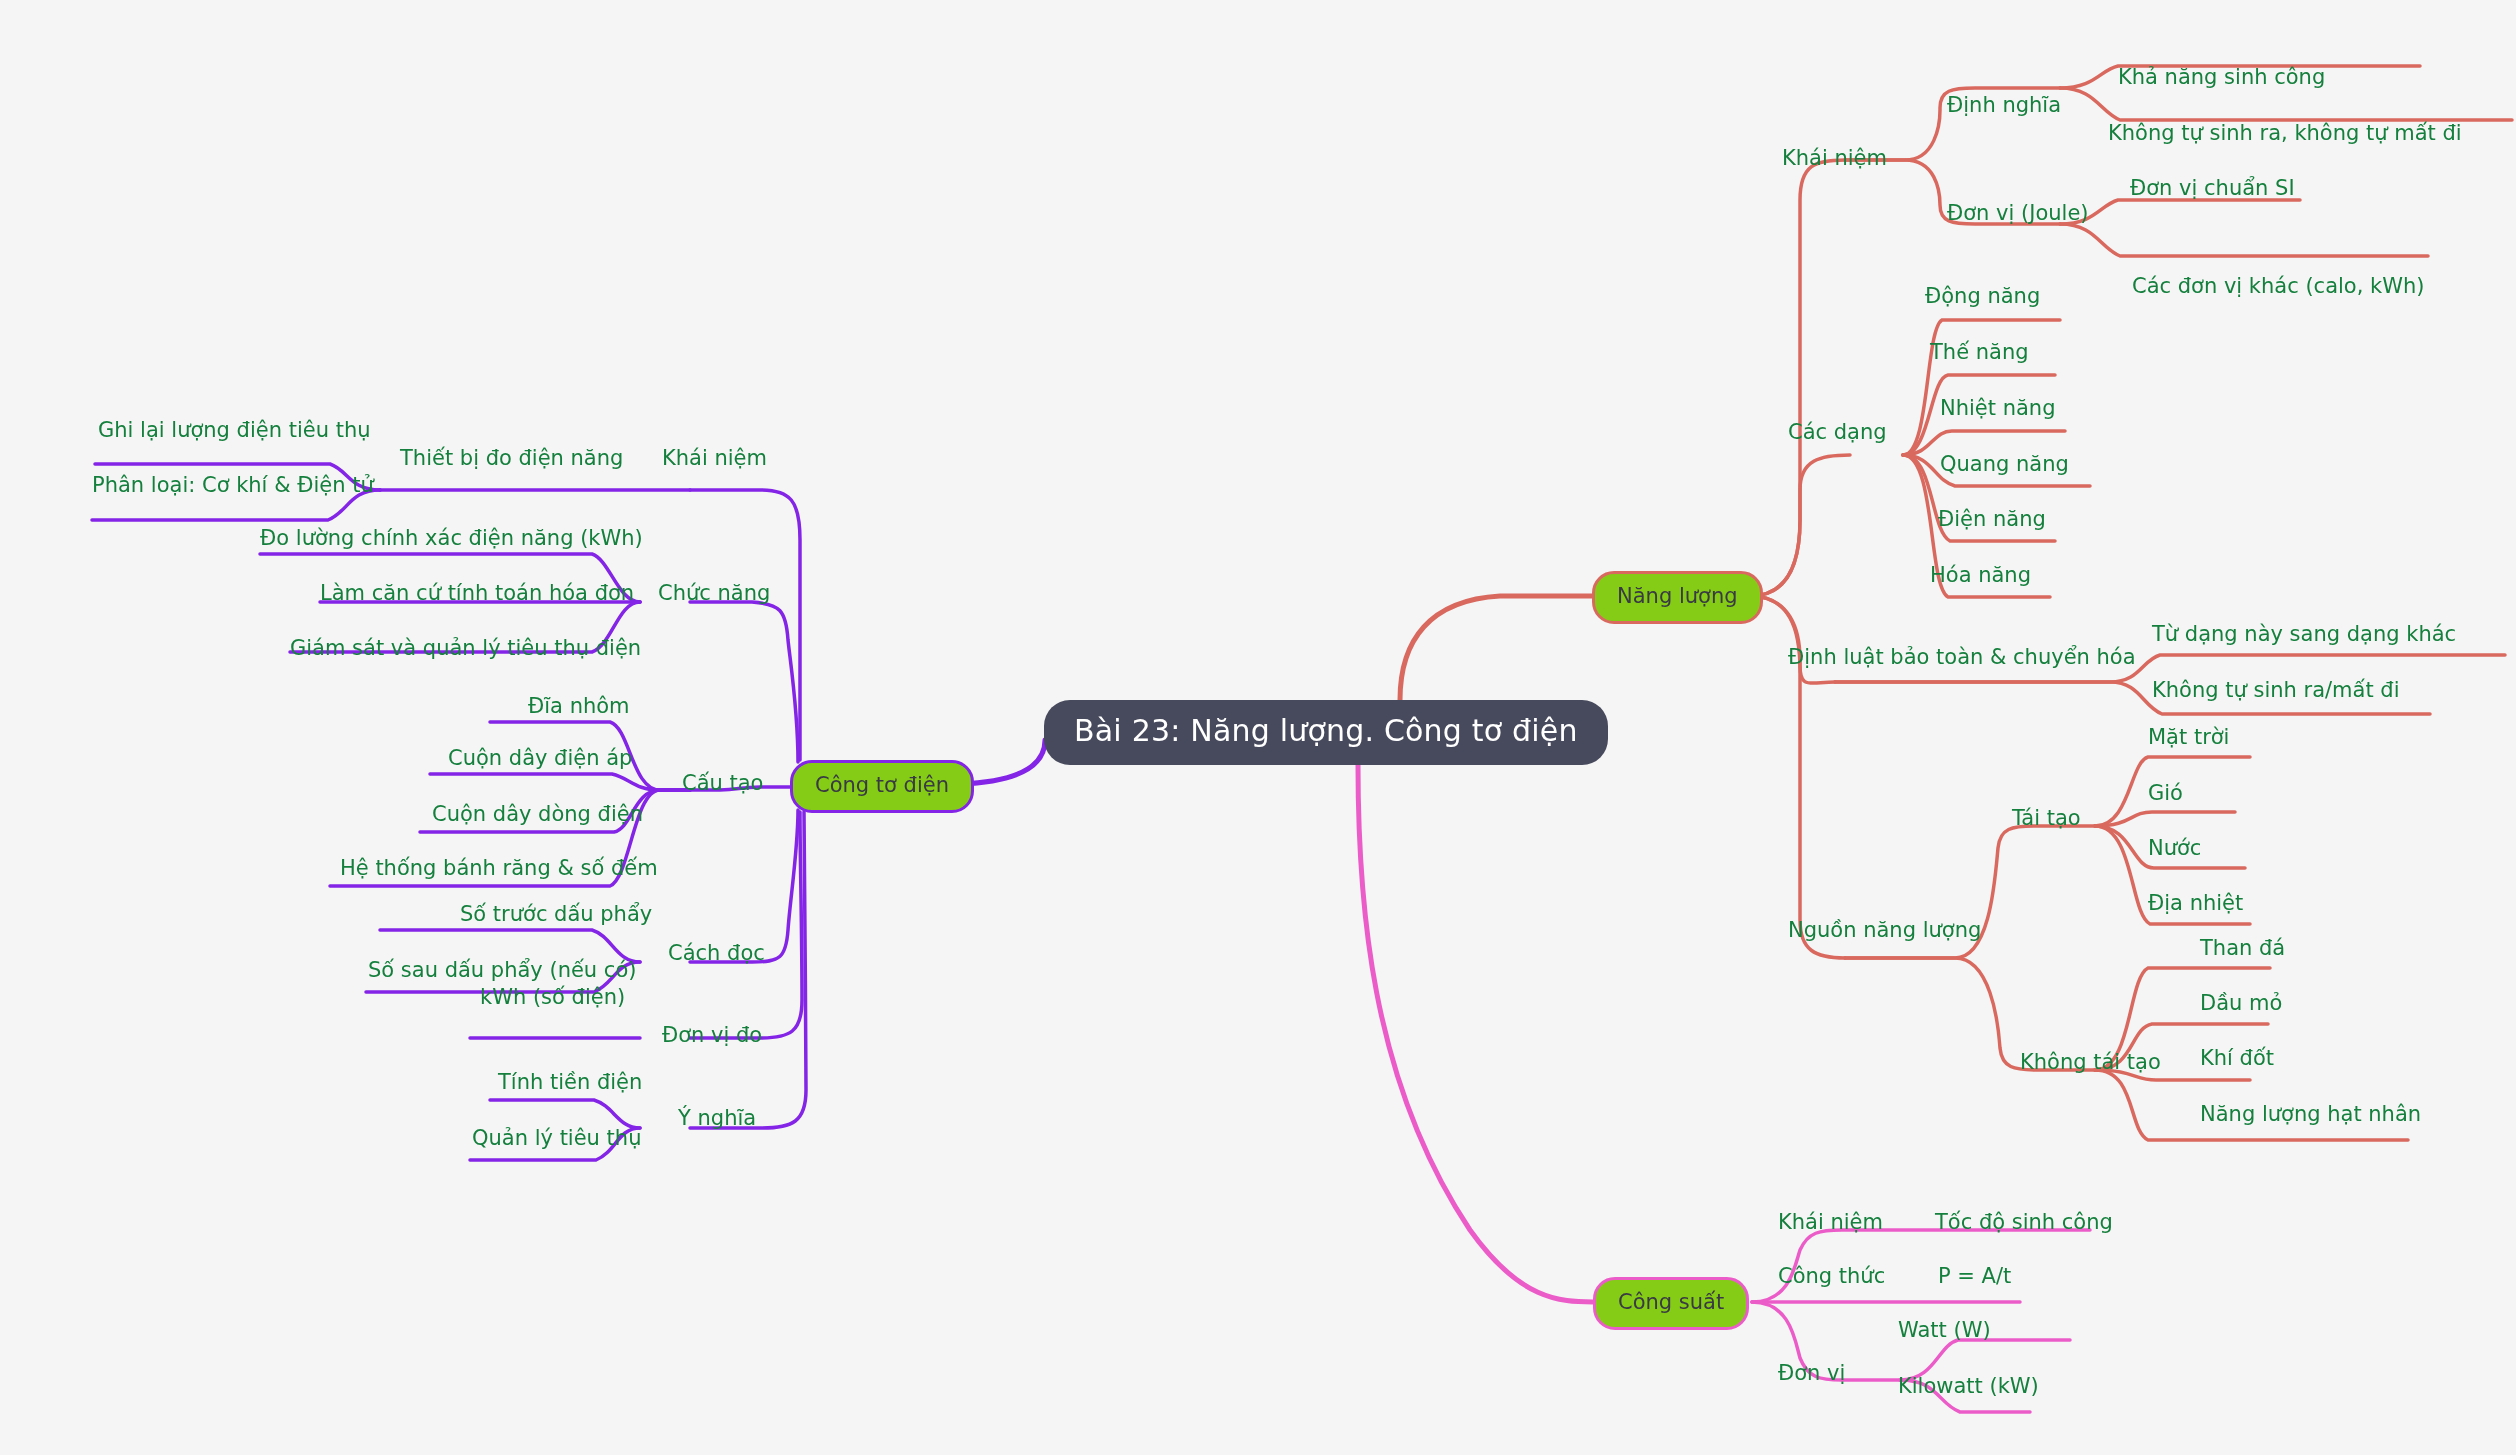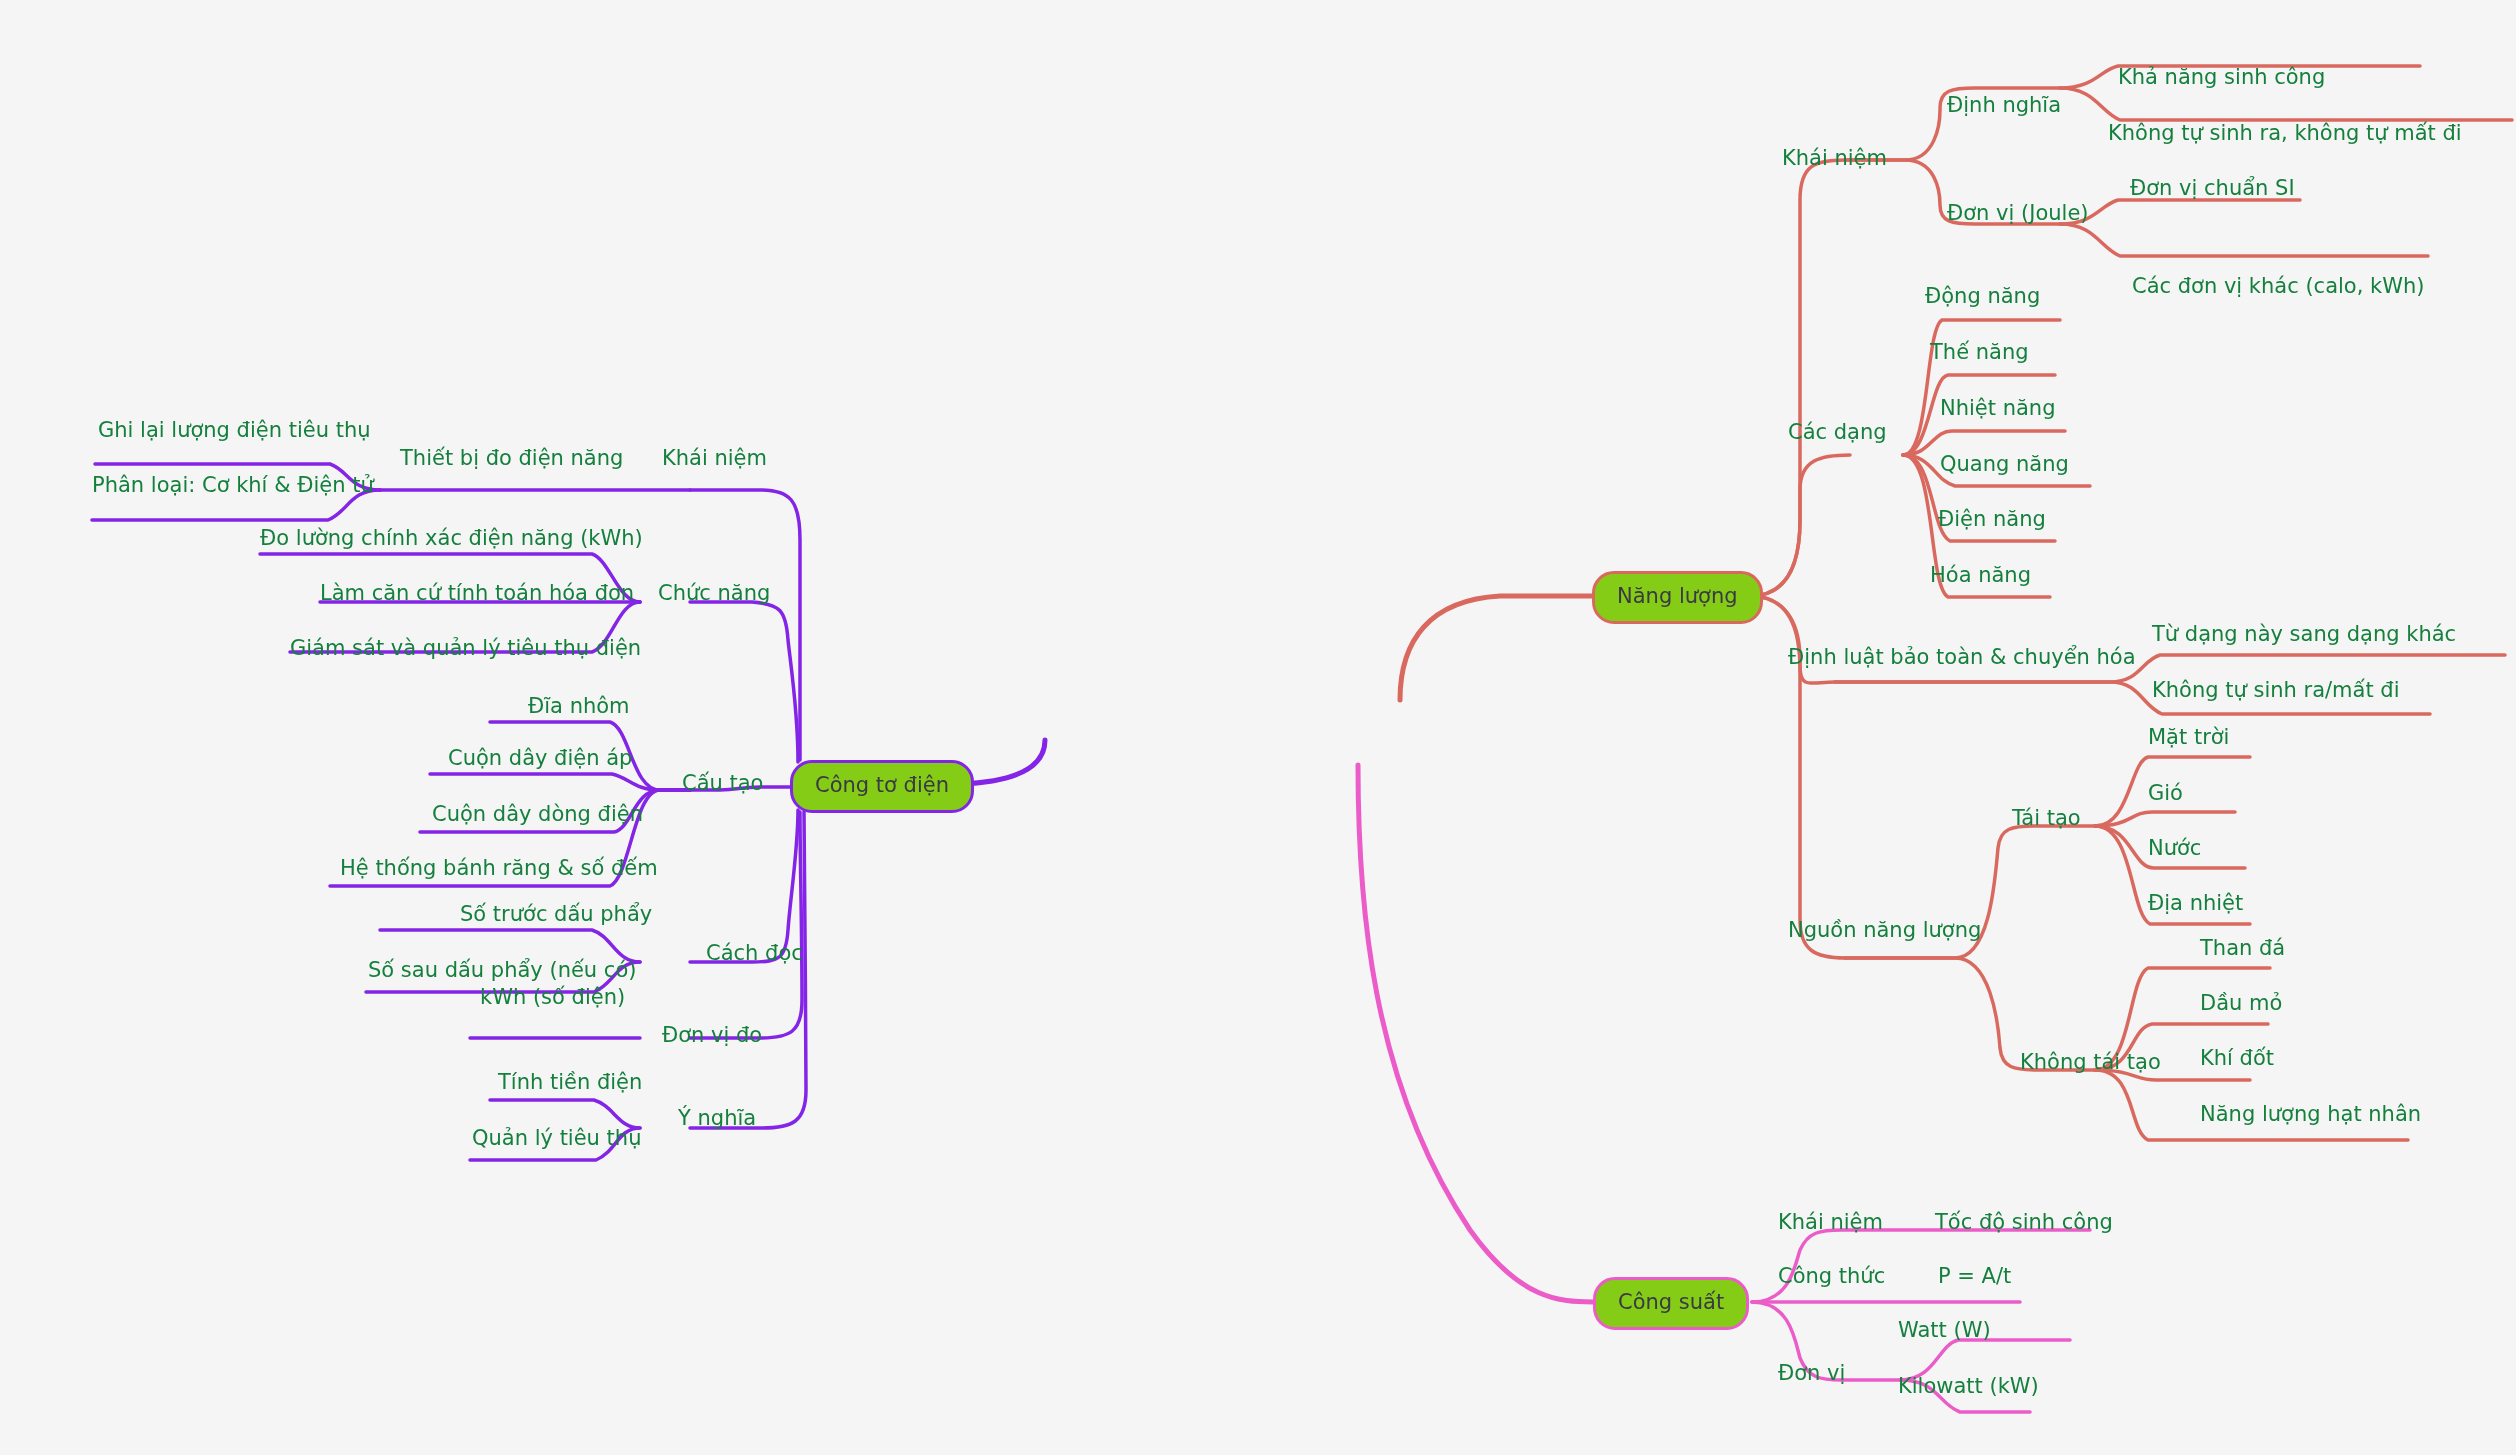--- a/index.html
+++ b/index.html
@@ -152,20 +152,21 @@
       <path stroke="#8324e6" d="M 640 962 C 616 962 612 936 592 930 L 380 930"></path>
       <path stroke="#8324e6" d="M 640 962 C 616 962 614 984 594 992 L 366 992"></path>
 
       <path stroke="#8324e6" d="M 640 1038 L 470 1038"></path>
 
       <path stroke="#8324e6" d="M 640 1128 C 618 1128 614 1106 594 1100 L 490 1100"></path>
       <path stroke="#8324e6" d="M 640 1128 C 618 1128 616 1152 596 1160 L 470 1160"></path>
     </g>
   </svg>
 
+  <div class="node root" style="left:1044px; top:700px;">Bài 23: Năng lượng. Công tơ điện</div>
 
   <div class="node pill" style="left:1592px; top:571px;">Năng lượng</div>
 
   <div class="node leaf" style="left:1782px; top:148px;">Khái niệm</div>
   <div class="node leaf" style="left:1947px; top:95px;">Định nghĩa</div>
   <div class="node leaf" style="left:2118px; top:67px;">Khả năng sinh công</div>
   <div class="node leaf" style="left:2108px; top:123px;">Không tự sinh ra, không tự mất đi</div>
   <div class="node leaf" style="left:1947px; top:203px;">Đơn vị (Joule)</div>
   <div class="node leaf" style="left:2130px; top:178px;">Đơn vị chuẩn SI</div>
   <div class="node leaf" style="left:2132px; top:234px;margin-top:42px;">Các đơn vị khác (calo, kWh)</div>
@@ -219,21 +220,21 @@
   <div class="node leaf" style="left:260px; top:528px;">Đo lường chính xác điện năng (kWh)</div>
   <div class="node leaf" style="left:320px; top:583px;">Làm căn cứ tính toán hóa đơn</div>
   <div class="node leaf" style="left:290px; top:638px;">Giám sát và quản lý tiêu thụ điện</div>
 
   <div class="node leaf" style="left:682px; top:773px;">Cấu tạo</div>
   <div class="node leaf" style="left:528px; top:696px;">Đĩa nhôm</div>
   <div class="node leaf" style="left:448px; top:748px;">Cuộn dây điện áp</div>
   <div class="node leaf" style="left:432px; top:804px;">Cuộn dây dòng điện</div>
   <div class="node leaf" style="left:340px; top:858px;">Hệ thống bánh răng &amp; số đếm</div>
 
-  <div class="node leaf" style="left:668px; top:943px;margin-left:38px;">Cách đọc</div>
+  <div class="node leaf" style="left:668px; top:943px;">Cách đọc</div>
   <div class="node leaf" style="left:460px; top:904px;">Số trước dấu phẩy</div>
   <div class="node leaf" style="left:368px; top:960px;">Số sau dấu phẩy (nếu có)</div>
 
   <div class="node leaf" style="left:662px; top:1025px;">Đơn vị đo</div>
   <div class="node leaf" style="left:480px; top:987px;">kWh (số điện)</div>
 
   <div class="node leaf" style="left:678px; top:1108px;">Ý nghĩa</div>
   <div class="node leaf" style="left:498px; top:1072px;">Tính tiền điện</div>
   <div class="node leaf" style="left:472px; top:1128px;">Quản lý tiêu thụ</div>
 

